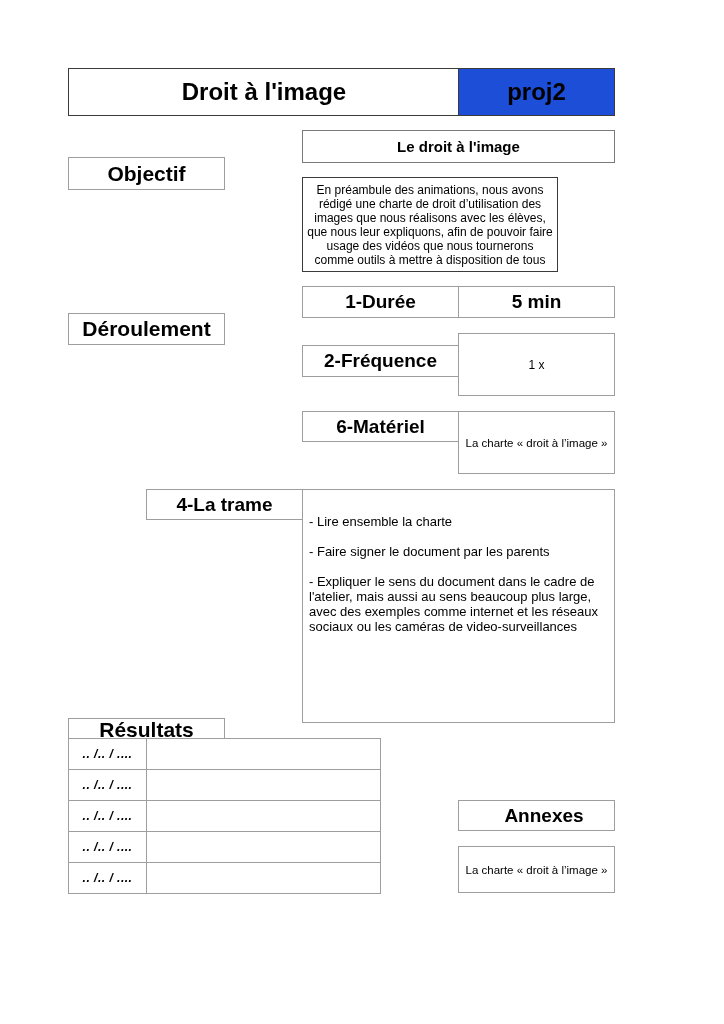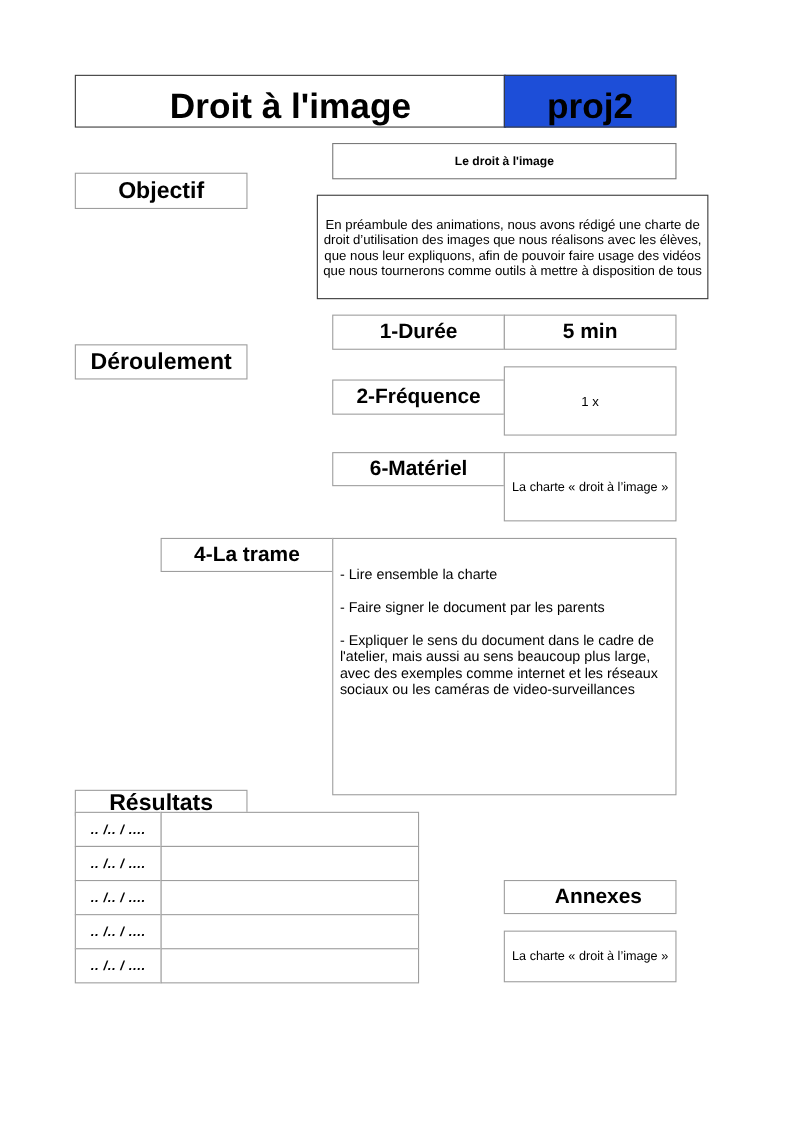--- a/index.html
+++ b/index.html
@@ -4,46 +4,46 @@
   <style>
     html, body { margin: 0; padding: 0; background: #ffffff; }
     body {
       width: 724px; height: 1024px; position: relative; overflow: hidden;
       font-family: "Liberation Sans", sans-serif; color: #000;
     }
     .box { position: absolute; box-sizing: border-box; background: #fff; }
     .g { border: 1px solid #9e9e9e; }
     .dk { border: 1px solid #3a3a3a; }
     .center { display: flex; align-items: center; justify-content: center; text-align: center; }
-    .h1 { font-weight: bold; font-size: 32px; align-items: flex-end; }
+    .h1 { font-weight: bold; font-size: 24px; }
     .h2 { font-weight: bold; font-size: 21px; margin-top: 27px; }
     .h3 { font-weight: bold; font-size: 19px; }
     .small { font-size: 12px; line-height: 14px; }
-    .bold-small { font-weight: bold; font-size: 11px; }
+    .bold-small { font-weight: bold; font-size: 15px; }
     .date { font-weight: bold; font-style: italic; font-size: 12px; letter-spacing: 0.5px; }
     .trame-text { font-size: 13px; line-height: 15px; padding: 24px 5px 0 6px; }
     .trame-text p { margin: 0 0 15px 0; }
   </style>
 </head>
 <body>
 
 <div class="box dk center h1" style="left:68px; top:68px; width:392px; height:48px;">
   <span>Droit à l'image</span>
 </div>
 <div class="box dk center h1" style="left:458px; top:68px; width:157px; height:48px; background:#1d4ed8;">
   <span>proj2</span>
 </div>
 
 <div class="box g center h2" style="left:68px; top:130px; width:157px; height:33px;">
   <span>Objectif</span>
 </div>
 <div class="box g center bold-small" style="left:302px; top:130px; width:313px; height:33px; border-color:#7a7a7a;">
   <span>Le droit à l'image</span>
 </div>
-<div class="box dk center small" style="left:288px; top:177px; width:356px; height:95px; padding:0 4px;">
+<div class="box dk center small" style="left:302px; top:177px; width:256px; height:95px; padding:0 4px;">
   <span>En préambule des animations, nous avons rédigé une charte de droit d’utilisation des images que nous réalisons avec les élèves, que nous leur expliquons, afin de pouvoir faire usage des vidéos que nous tournerons comme outils à mettre à disposition de tous</span>
 </div>
 
 <div class="box g center h2" style="left:68px; top:286px; width:157px; height:32px;">
   <span>Déroulement</span>
 </div>
 <div class="box g center h3" style="left:302px; top:286px; width:157px; height:32px;">
   <span>1-Durée</span>
 </div>
 <div class="box g center h3" style="left:458px; top:286px; width:157px; height:32px;">

